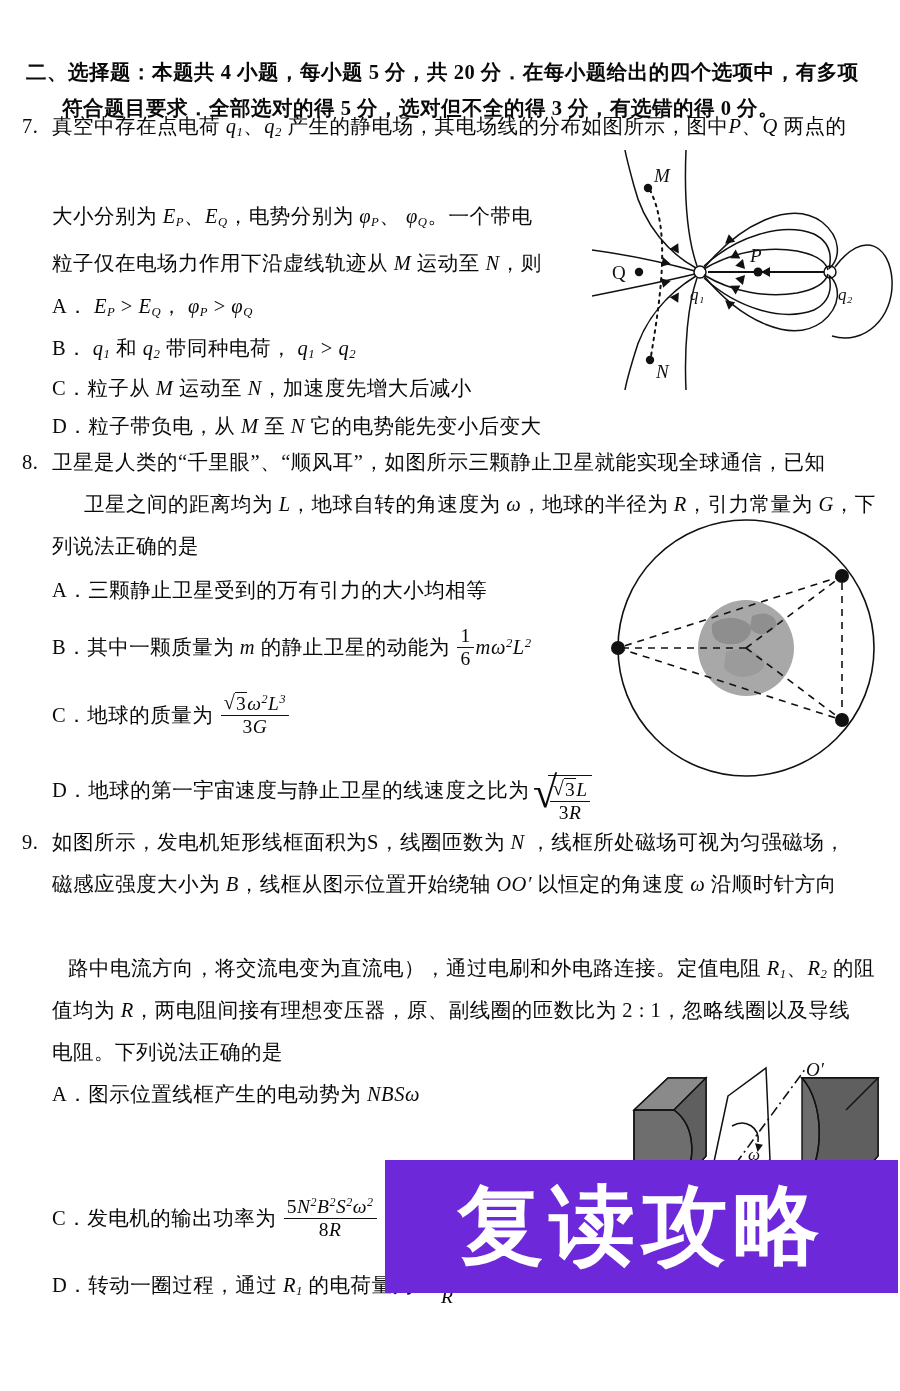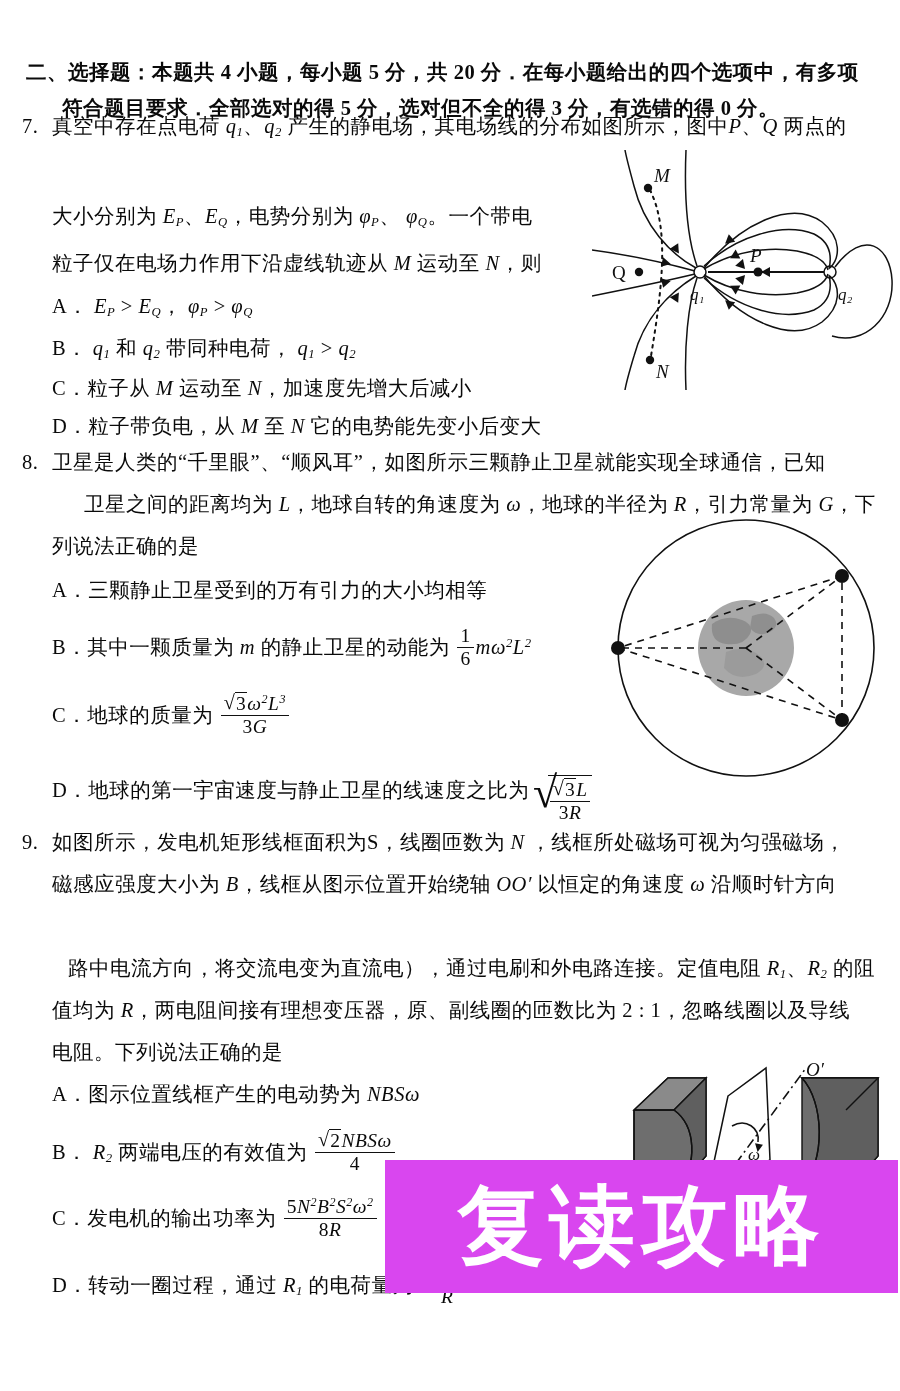--- a/index.html
+++ b/index.html
@@ -204,23 +204,20 @@
   <div class="ln cn" style="left:52px;top:1000px;">
     值均为 <span class="it">R</span>，两电阻间接有理想变压器，原、副线圈的匝数比为 2 : 1，忽略线圈以及导线
   </div>
   <div class="ln cn" style="left:52px;top:1042px;">
     电阻。下列说法正确的是
   </div>
 
   <div class="ln cn" style="left:52px;top:1084px;">
     A．图示位置线框产生的电动势为 <span class="it">NBSω</span>
   </div>
-  <div class="ln cn" style="left:52px;top:1129px;">
-    B．&nbsp;<span class="it">R</span><sub>2</sub> 两端电压的有效值为 <span class="frac"><span class="num"><span class="sqrt"><span class="rad">2</span></span><span class="it">NBSω</span></span><span class="den">4</span></span>
-  </div>
   <div class="ln cn" style="left:52px;top:1196px;">
     C．发电机的输出功率为 <span class="frac"><span class="num">5<span class="it">N</span><sup>2</sup><span class="it">B</span><sup>2</sup><span class="it">S</span><sup>2</sup><span class="it">ω</span><sup>2</sup></span><span class="den">8<span class="it">R</span></span></span>
   </div>
   <div class="ln cn" style="left:52px;top:1263px;">
     D．转动一圈过程，通过 <span class="it">R</span><sub>1</sub> 的电荷量为 <span class="frac"><span class="num">2<span class="it">NBS</span></span><span class="den"><span class="it">R</span></span></span>
   </div>
 
   <div class="fig" style="left:620px;top:1048px;width:280px;height:160px;">
     <svg width="280" height="160" viewBox="0 0 280 160">
 
@@ -249,18 +246,18 @@
 
       <line x1="92" y1="148" x2="186" y2="20" stroke="#111" stroke-width="1.6" stroke-dasharray="10,4,2,4"></line>
 
       <path d="M112,78 C126,70 140,80 138,94" fill="none" stroke="#111" stroke-width="1.5"></path>
       <polygon points="0,-4 8,0 0,4" fill="#111" transform="translate(139,96) rotate(100)"></polygon>
       <text x="128" y="112" font-style="italic" font-size="17" font-family="Liberation Serif, serif" fill="#111">ω</text>
       <text x="186" y="28" font-style="italic" font-size="19" font-family="Liberation Serif, serif" fill="#111">O′</text>
     </svg>
   </div>
 
-  <div class="banner" style="left: 385px; top: 1160px; width: 513px; height: 133px; font-size: 86px; background: #d946ef; color: rgb(255, 255, 255);">
+  <div class="banner" style="left: 385px; top: 1160px; width: 513px; height: 133px; font-size: 86px; background: #6d28d9; color: rgb(255, 255, 255);">
     <span>复读攻略</span>
   </div>
 
 
 </div>
 
 </body></html>

